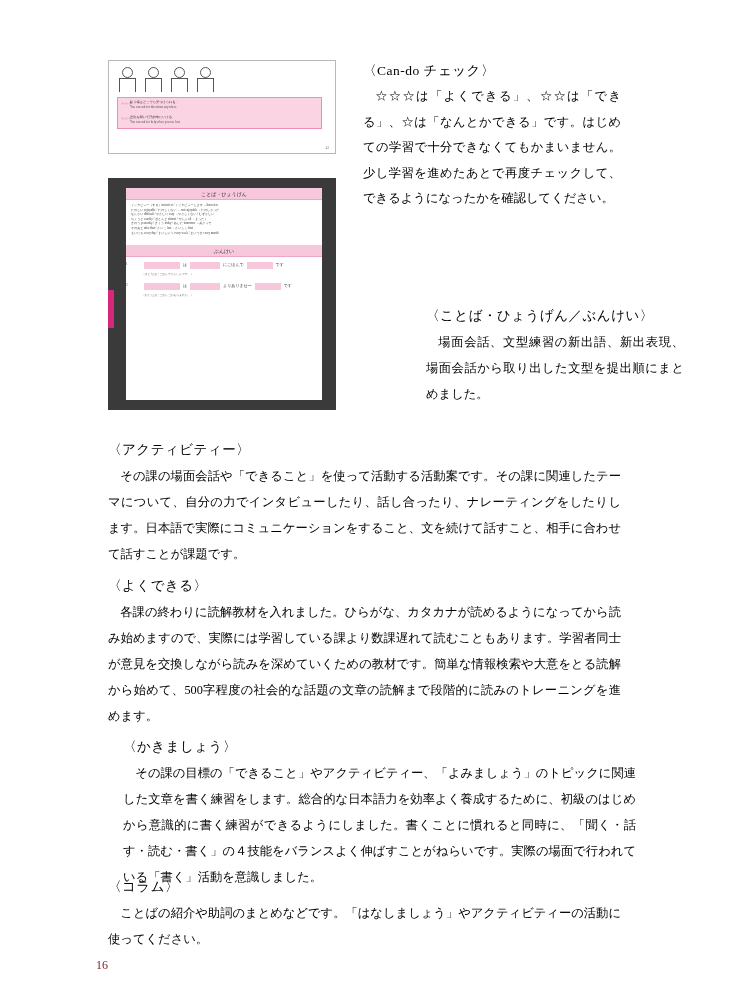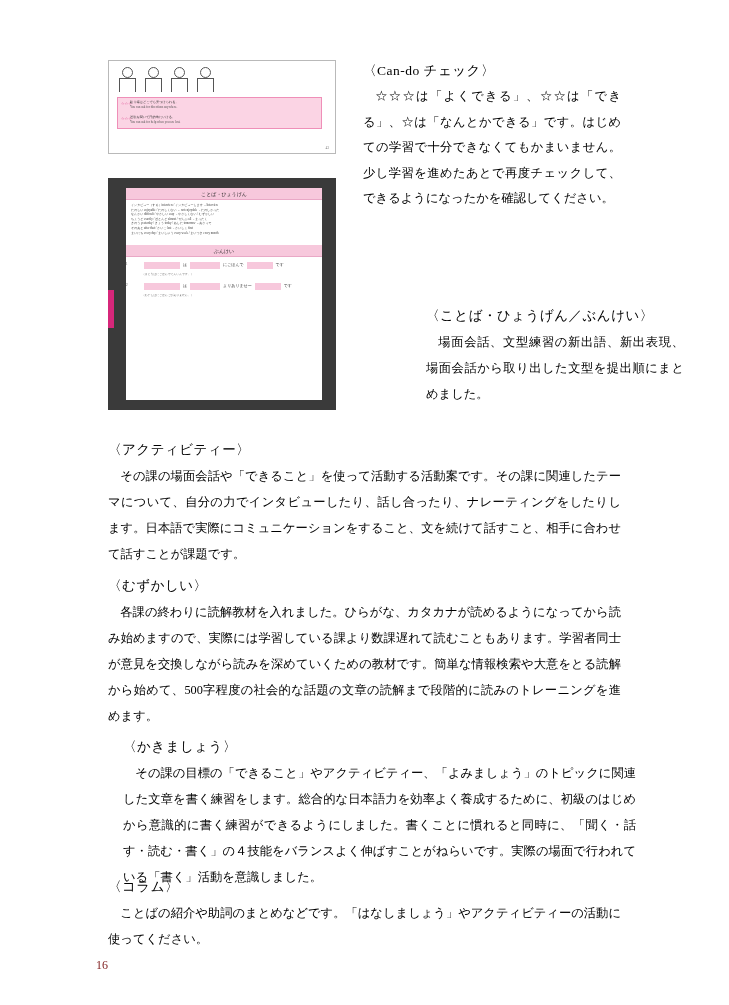--- a/index.html
+++ b/index.html
@@ -328,21 +328,21 @@
     <h2 class="heading">〈ことば・ひょうげん／ぶんけい〉</h2>
     <p class="para indent">場面会話、文型練習の新出語、新出表現、場面会話から取り出した文型を提出順にまとめました。</p>
   </div>
 
   <div class="txt blk-activity">
     <h2 class="heading">〈アクティビティー〉</h2>
     <p class="para indent">その課の場面会話や「できること」を使って活動する活動案です。その課に関連したテーマについて、自分の力でインタビューしたり、話し合ったり、ナレーティングをしたりします。日本語で実際にコミュニケーションをすること、文を続けて話すこと、相手に合わせて話すことが課題です。</p>
   </div>
 
   <div class="txt blk-yomi">
-    <h2 class="heading">〈むずかしい〉</h2>
+    <h2 class="heading">〈よくできる〉</h2>
     <p class="para indent">各課の終わりに読解教材を入れました。ひらがな、カタカナが読めるようになってから読み始めますので、実際には学習している課より数課遅れて読むこともあります。学習者同士が意見を交換しながら読みを深めていくための教材です。簡単な情報検索や大意をとる読解から始めて、500字程度の社会的な話題の文章の読解まで段階的に読みのトレーニングを進めます。</p>
   </div>
 
   <div class="txt blk-kaki">
     <h2 class="heading">〈かきましょう〉</h2>
     <p class="para indent">その課の目標の「できること」やアクティビティー、「よみましょう」のトピックに関連した文章を書く練習をします。総合的な日本語力を効率よく養成するために、初級のはじめから意識的に書く練習ができるようにしました。書くことに慣れると同時に、「聞く・話す・読む・書く」の４技能をバランスよく伸ばすことがねらいです。実際の場面で行われている「書く」活動を意識しました。</p>
   </div>
 
   <div class="txt blk-column">
     <h2 class="heading">〈コラム〉</h2>

